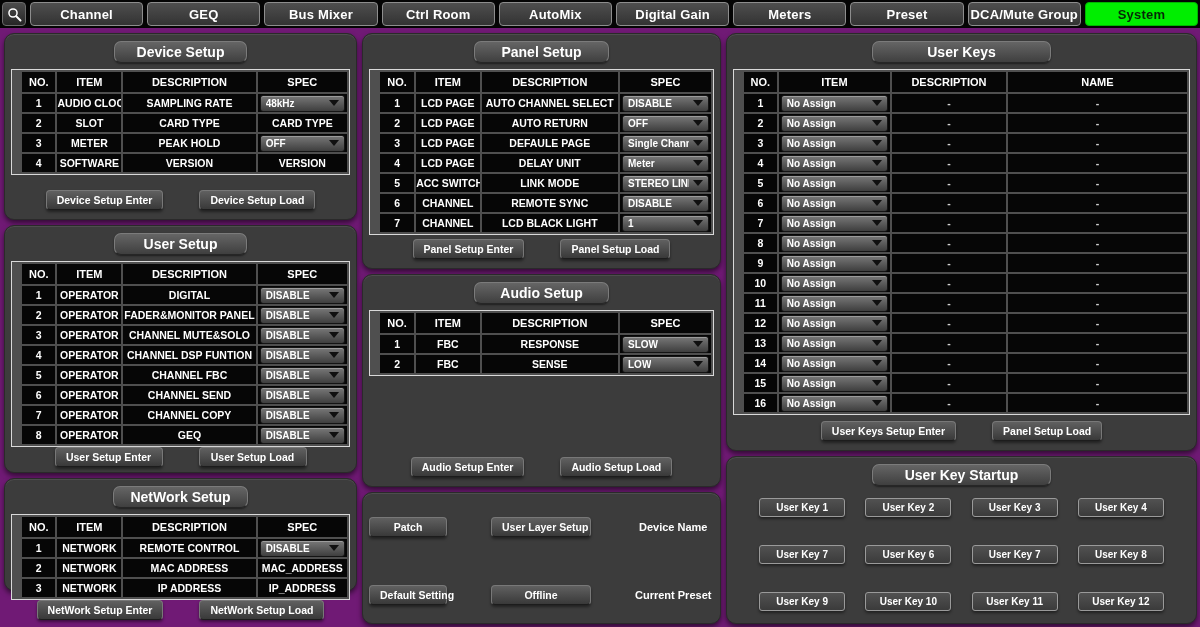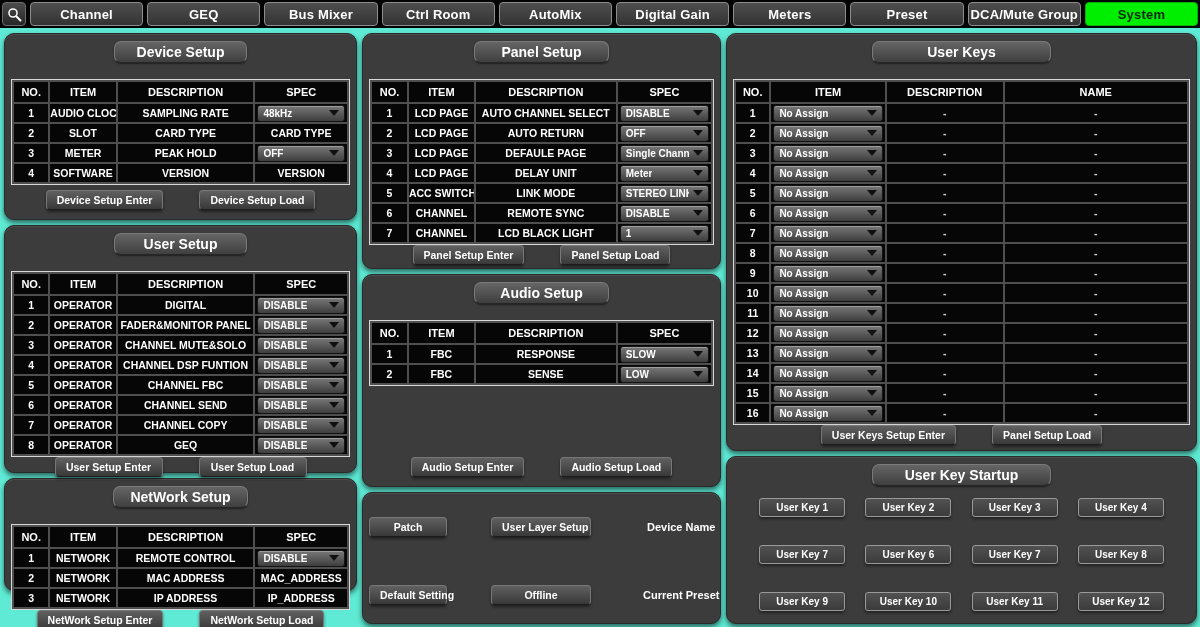--- a/index.html
+++ b/index.html
@@ -1,16 +1,16 @@
 <!DOCTYPE html>
 <html><head>
 <meta charset="utf-8">
 <style>
   html,body{margin:0;padding:0;background:#161616;}
-  .screen{position:relative;width:1200px;height:627px;background:#5eead4;overflow:hidden;
+  .screen{position:relative;width:1200px;height:627px;background:#701a75;overflow:hidden;
           font-family:"Liberation Sans",sans-serif;}
   
   .nav{position:absolute;top:0;left:0;width:1200px;height:28px;background:#040404;
        display:flex;align-items:center;box-sizing:border-box;padding:0 2px;gap:4px;}
   .search-btn{width:24px;height:24px;flex:0 0 24px;background:linear-gradient(#4c4c4c,#262626);
        border:1px solid #6b6b6b;border-radius:4px;display:flex;align-items:center;justify-content:center;
        box-sizing:border-box;cursor:pointer;}
   .tabs{flex:1;display:flex;gap:4px;height:24px;}
   .tab{flex:1;display:flex;align-items:center;justify-content:center;color:#fff;
        font-size:13px;font-weight:600;background:linear-gradient(#4e4e4e,#333333);
@@ -27,21 +27,21 @@
          box-shadow:inset 0 1px 0 rgba(255,255,255,.09), 0 3px 5px rgba(0,0,0,.55);}
   .p-device{height:187px}.p-user{height:248px}.p-network{height:113px}
   .p-panel{height:236px}.p-audio{height:213px}.p-misc{height:132px}
   .p-userkeys{height:418px}.p-startup{height:168px}
   .panel-title{align-self:center;margin:7px 0 4px;min-width:38%;padding:2px 16px;box-sizing:border-box;
        text-align:center;color:#fff;font-size:14px;font-weight:700;
        background:linear-gradient(#656565,#3f3f3f);border:1px solid #7b7b7b;border-bottom-color:#262626;
        border-radius:7px;box-shadow:0 1px 2px rgba(0,0,0,.5);white-space:nowrap;}
   
   table.setup{border-collapse:separate;border-spacing:2px;background:#4f4f4f;
-       border:1px solid #d9d9d9;margin:12px 6px 0;width:calc(100% - 12px);table-layout:fixed;}
+       border:1px solid #d9d9d9;margin:2px 6px 0;width:calc(100% - 12px);table-layout:fixed;padding-left:8px;}
   table.setup th{background:#060606;color:#fff;font-size:11px;font-weight:700;height:20px;padding:0 2px;}
   table.setup td{background:#060606;color:#fff;font-size:10.5px;font-weight:700;text-align:center;
        height:18px;padding:0;overflow:hidden;white-space:nowrap;}
   td .dash{color:#cfcfcf;}
   
   .dd{display:flex;align-items:center;justify-content:space-between;height:15px;margin:0 2px;
       padding:0 5px;border-radius:3px;border:1px solid #141414;cursor:pointer;
       background:linear-gradient(#787878,#3e3e3e);box-shadow:inset 0 1px 0 rgba(255,255,255,.28);}
   .dd .dd-label{color:#fff;font-size:10px;font-weight:700;white-space:nowrap;overflow:hidden;}
   .dd .arrow{width:0;height:0;border-left:5px solid transparent;border-right:5px solid transparent;
@@ -49,21 +49,21 @@
   
   .btn-row{margin-top:auto;display:flex;justify-content:center;gap:36px;padding-bottom:9px;}
   .btn{appearance:none;background:linear-gradient(#606060,#393939);border:1px solid #787878;
        border-bottom-color:#1c1c1c;border-radius:4px;color:#fff;font-family:"Liberation Sans",sans-serif;
        font-size:10.5px;font-weight:700;padding:3px 10px;min-width:108px;cursor:pointer;
        box-shadow:0 2px 3px rgba(0,0,0,.45);white-space:nowrap;}
   
   .misc{display:grid;grid-template-columns:78px 100px 1fr 74px;column-gap:4px;row-gap:42px;
         align-items:center;padding:22px 10px 16px 6px;gap:44px;}
   .misc .btn{min-width:0;width:100%;}
-  .misc-label{color:#fff;font-size:11px;font-weight:700;text-align:center;white-space:nowrap;margin-left:8px;}
+  .misc-label{color:#fff;font-size:11px;font-weight:700;text-align:center;white-space:nowrap;}
   .value-field{background:#000;color:#fff;font-size:10.5px;font-weight:700;text-align:center;
         padding:2px 0;width:74px;justify-self:end;}
   
   .ukgrid{display:grid;grid-template-columns:repeat(4,1fr);row-gap:28px;justify-items:center;
         padding:8px 22px 10px;}
   .uk-btn{min-width:0;width:86px;padding:3px 0;font-size:10px;background:linear-gradient(#515151,#3b3b3b);
         border:1px solid #9a9a9a;border-radius:3px;}
 </style>
 </head>
 <body>

